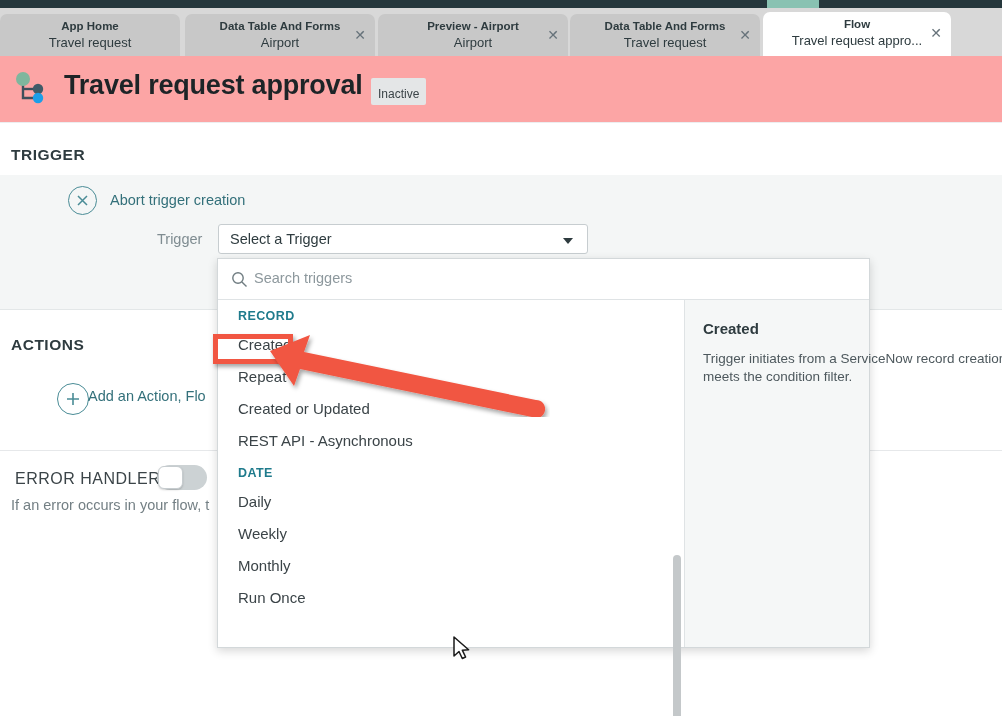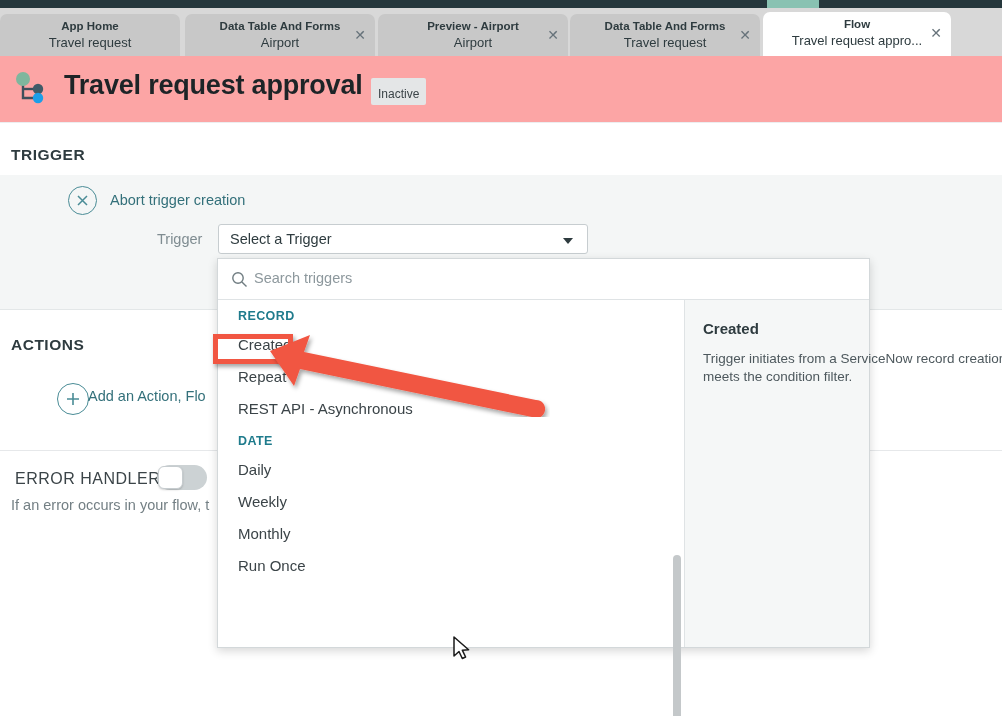--- a/index.html
+++ b/index.html
@@ -287,20 +287,21 @@
         <circle cx="7" cy="7" r="5.2" stroke="#6f7c81" stroke-width="1.4" fill="none"></circle>
         <path d="M10.9 10.9 L15.5 15.5" stroke="#6f7c81" stroke-width="1.4" fill="none"></path>
       </svg>
       <div class="ph">Search triggers</div>
     </div>
 
     <div class="dd-list">
       <div class="dd-group">RECORD</div>
       <div class="dd-item">Created</div>
       <div class="dd-item">Repeat</div>
+      <div class="dd-item">Created or Updated</div>
       <div class="dd-item">REST API - Asynchronous</div>
       <div class="dd-group">DATE</div>
       <div class="dd-item">Daily</div>
       <div class="dd-item">Weekly</div>
       <div class="dd-item">Monthly</div>
       <div class="dd-item">Run Once</div>
     </div>
 
     <div class="dd-scrollbar">
       <div class="dd-thumb"></div>

